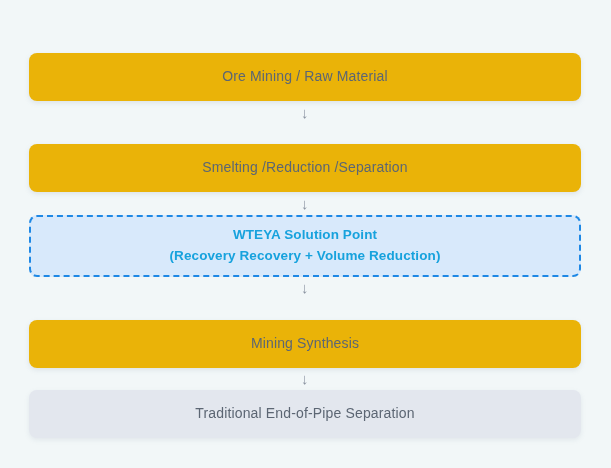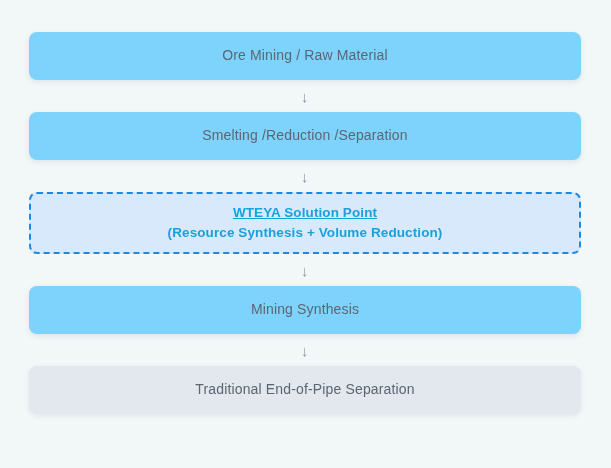--- a/index.html
+++ b/index.html
@@ -28,22 +28,23 @@
     width: 552px;
     min-height: 48px;
     border-radius: 8px;
     display: flex;
     align-items: center;
     justify-content: center;
     text-align: center;
     padding: 6px 14px;
   }
   .node-plain {
-    background: #7dd3fc;
+    background: #eab308;
     box-shadow: 0 2px 5px rgba(130, 145, 165, 0.18);
+    margin-top: 21px;
   }
   .node-label {
     font-size: 14px;
     color: #5c6673;
     letter-spacing: 0.15px;
     line-height: 1.4;
     font-weight: 400;
   }
   .node-muted {
     background: #e3e7ee;
@@ -59,21 +60,20 @@
   }
   .hl-line {
     font-size: 13.5px;
     font-weight: 700;
     color: #17a2dd;
     line-height: 1.35;
     letter-spacing: 0.1px;
   }
   .hl-line-main {
     font-size: 13.5px;
-    text-decoration: underline;
   }
   .connector {
     width: 552px;
     height: 32px;
     display: flex;
     align-items: center;
     justify-content: center;
     position: relative;
   }
   .connector-arrow {
@@ -101,21 +101,21 @@
   <div class="node node-plain">
     <span class="node-label">Smelting /Reduction /Separation</span>
   </div>
 
   <div class="connector">
     <span class="connector-arrow">↓</span>
   </div>
 
   <div class="node node-highlight">
     <span class="hl-line hl-line-main">WTEYA Solution Point</span>
-    <span class="hl-line">(Resource Synthesis + Volume Reduction)</span>
+    <span class="hl-line">(Recovery Recovery + Volume Reduction)</span>
   </div>
 
   <div class="connector">
     <span class="connector-arrow">↓</span>
   </div>
 
   <div class="node node-plain">
     <span class="node-label">Mining Synthesis</span>
   </div>
 

